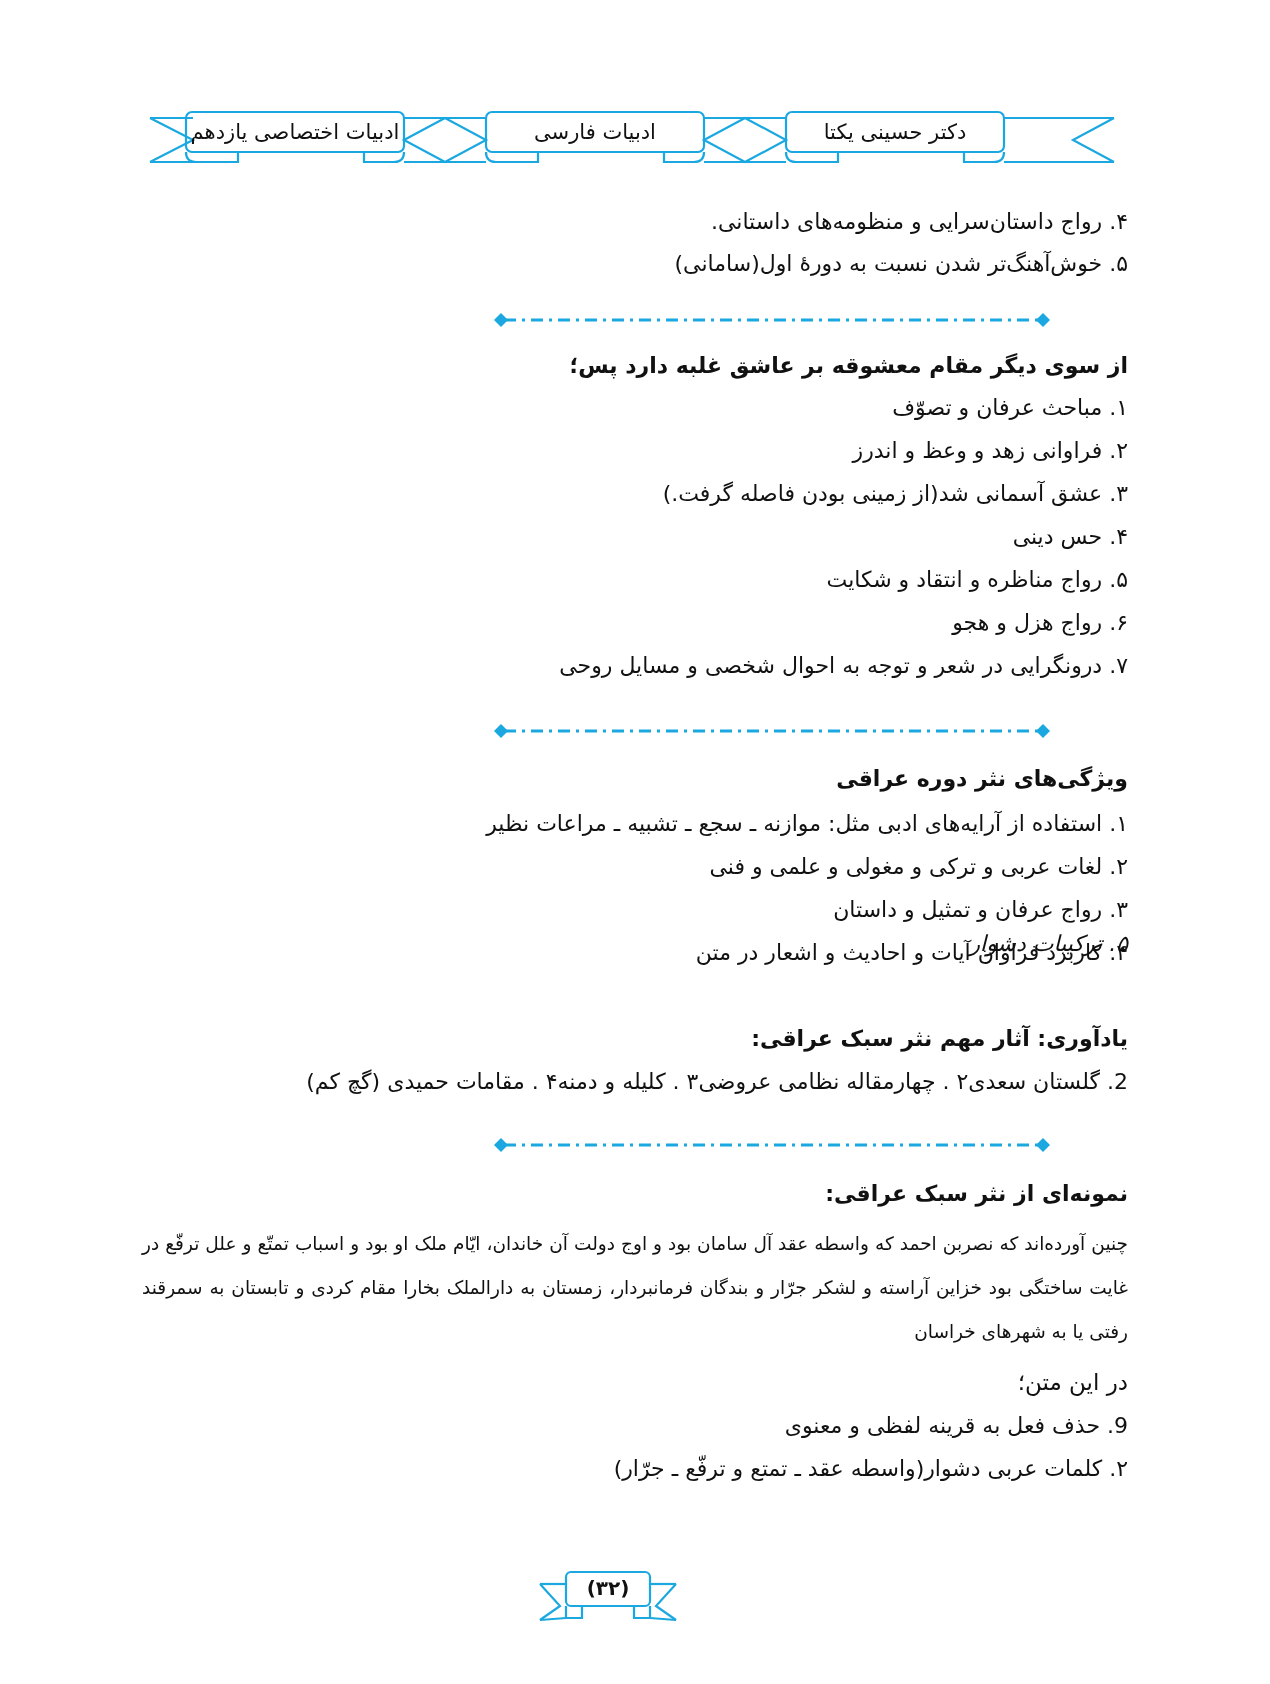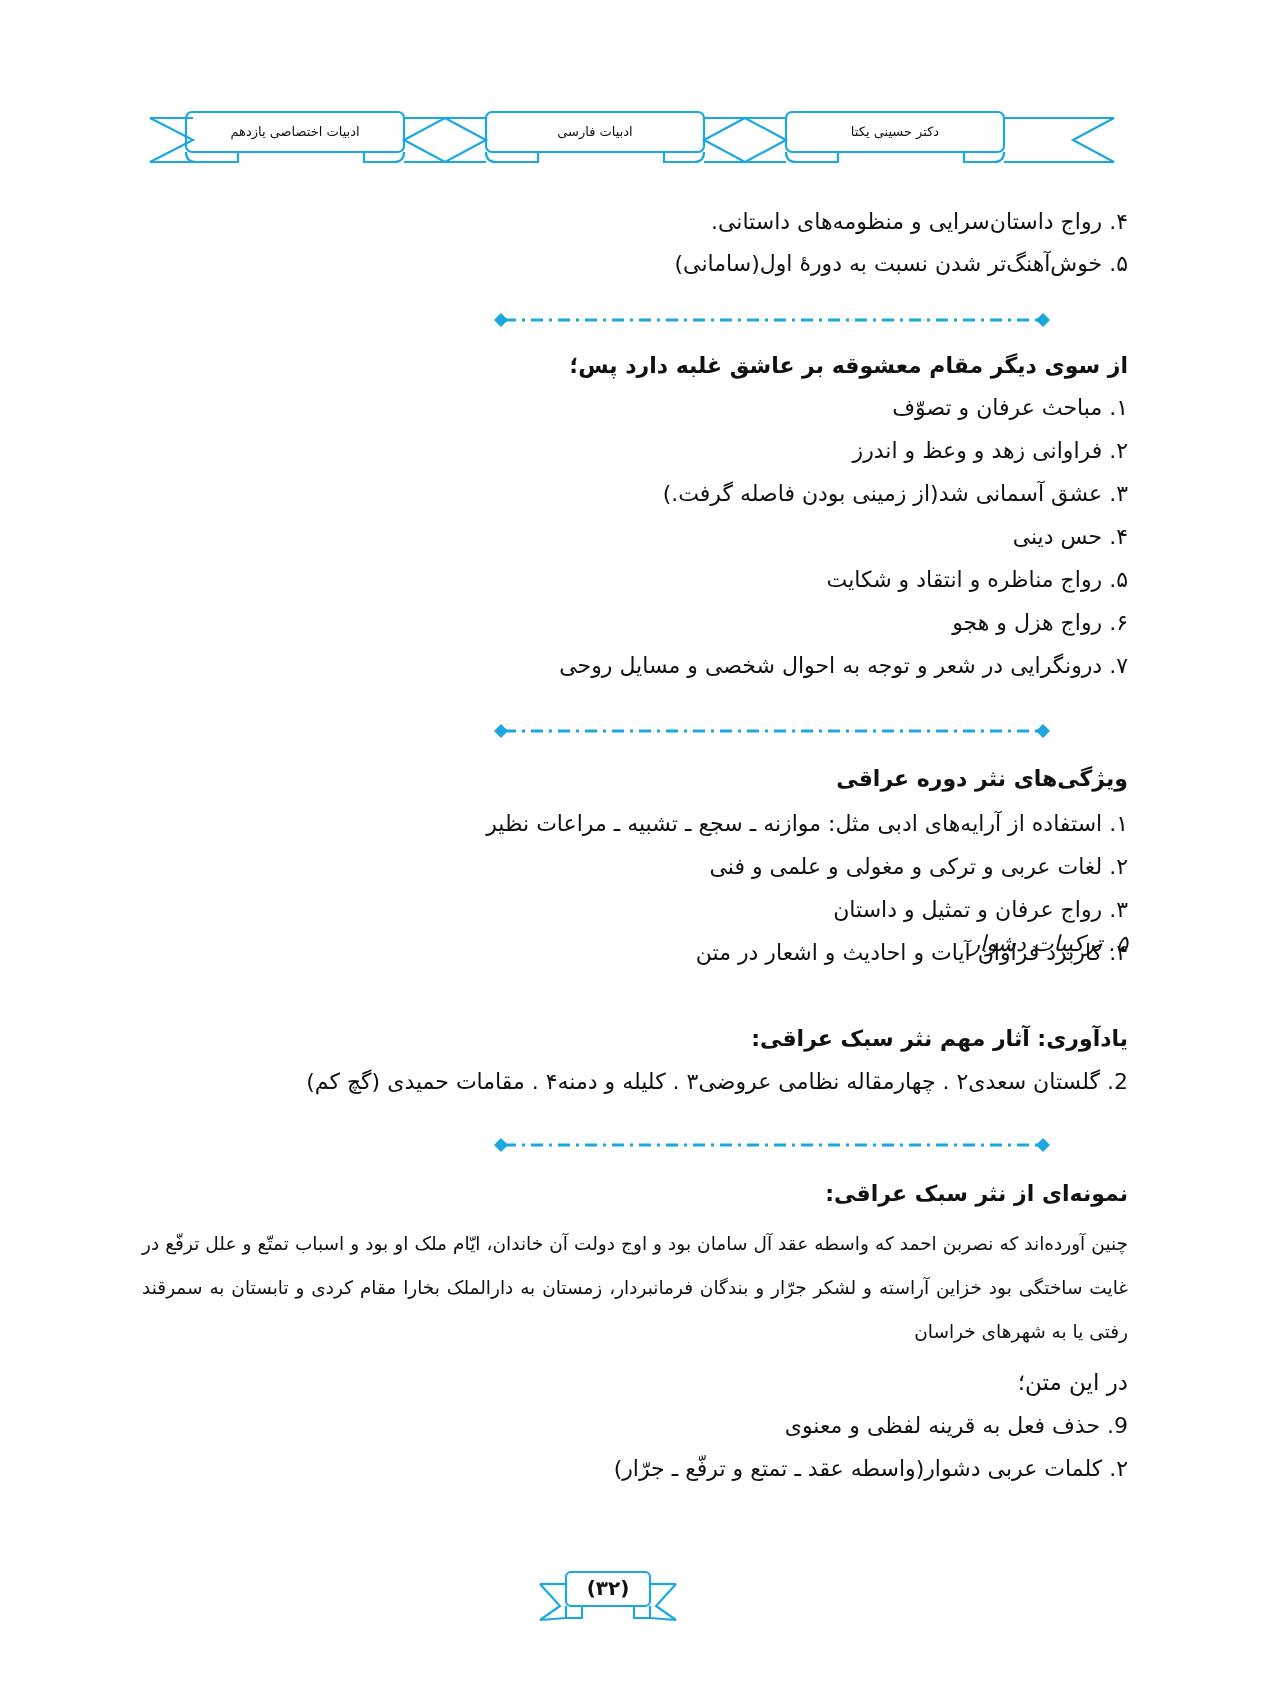--- a/index.html
+++ b/index.html
@@ -4,21 +4,21 @@
   <style>
     html, body { margin: 0; padding: 0; background: #ffffff; }
     body {
       width: 1270px; height: 1684px; position: relative; overflow: hidden;
       font-family: "DejaVu Sans", sans-serif; color: #111;
     }
     .header { position: absolute; left: 148px; top: 108px; width: 970px; height: 62px; }
     .header svg { position: absolute; left: 0; top: 0; }
     .banner-text {
       position: absolute; top: 12px; height: 24px; line-height: 24px;
-      font-size: 13px; text-align: center; direction: rtl; color: #111;
+      font-size: 21px; text-align: center; direction: rtl; color: #111;
     }
     .content { position: absolute; right: 142px; left: 142px; top: 0; direction: rtl; }
     .line {
       position: absolute; right: 0; left: 0; font-size: 22px; line-height: 28px;
       white-space: nowrap; text-align: right; direction: rtl;
     }
     .bold { font-weight: bold; }
     .h2 { font-size: 22px; font-weight: bold; }
     .para { white-space: normal; text-align: justify; text-align-last: right; line-height: 44px; font-size: 18.5px; }
     .divider { position: absolute; left: 350px; width: 560px; height: 14px; }

